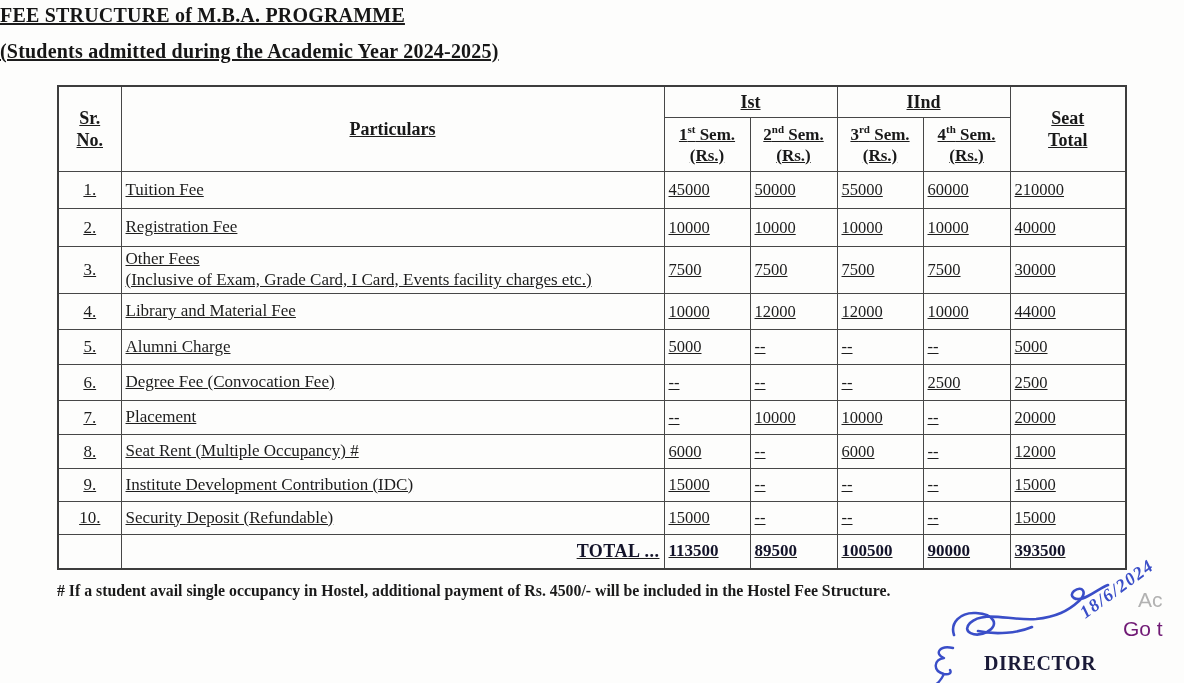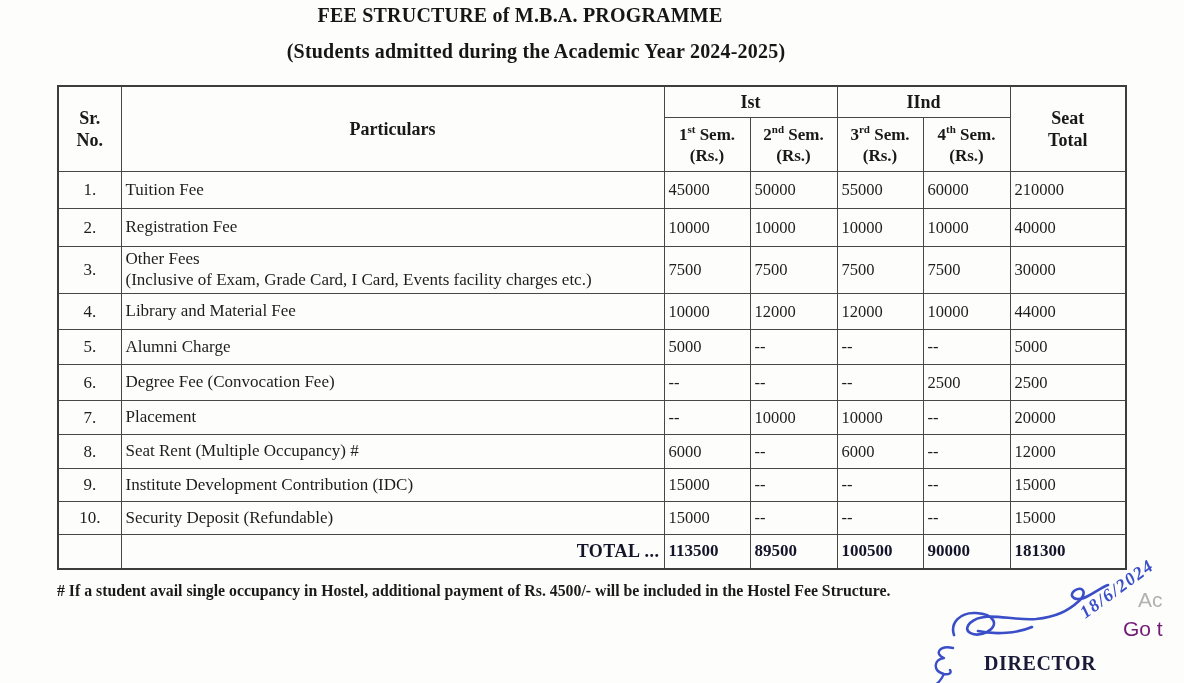--- a/index.html
+++ b/index.html
@@ -6,41 +6,41 @@
   body {
     width: 1184px; height: 683px;
     background: #fdfdfc;
     position: relative;
     overflow: hidden;
     font-family: "Liberation Serif", "DejaVu Serif", serif;
     color: #1c1c1c;
   }
   .page { position: absolute; inset: 0; }
 
-  .title-wrap { position: absolute; left: 0; top: 4px; width: 1040px; text-align: center; }
+  .title-wrap { position: absolute; left: 0; top: 4px; width: 1040px; text-align: left; text-decoration: underline; }
   .doc-title {
     font-size: 20px; font-weight: 700; margin: 0; letter-spacing: 0.2px; color: #161616;
   }
   .doc-subtitle {
-    font-size: 20px; font-weight: 700; margin: 13px 0 0 0; letter-spacing: 0.2px; color: #161616; padding-left: 32px;
+    font-size: 20px; font-weight: 700; margin: 13px 0 0 0; letter-spacing: 0.2px; color: #161616;
   }
 
   table.fee-table {
     position: absolute; left: 57px; top: 85px;
     width: 1068px;
     border-collapse: collapse; table-layout: fixed;
     font-size: 17px; color: #1d1d1d;
   }
   .fee-table th, .fee-table td {
     border: 1.6px solid #474747;
     padding: 0 4px;
     vertical-align: middle;
     overflow: hidden;
   }
-  .fee-table { border: 2.2px solid #3d3d3d; }
+  .fee-table { border: 2.2px solid #3d3d3d; text-decoration: underline; }
   .fee-table th { font-weight: 700; text-align: center; color: #191919; }
   .th-group { font-size: 18px; height: 30px; }
   .th-sem { font-size: 17px; line-height: 1.25; height: 53px; }
   .th-sem sup { font-size: 11px; }
   .th-sr, .th-grand { white-space: pre-line; font-size: 18px; line-height: 1.25; }
   .th-part { text-align: left; padding-left: 9px; font-size: 18px; }
 
   .td-sr { text-align: center; }
   .td-part { text-align: left; padding-left: 9px; white-space: pre-line; line-height: 1.22; }
   .td-num { text-align: left; font-size: 16.5px; }
@@ -207,21 +207,21 @@
         <td class="td-num">--</td>
         <td class="td-num">15000</td>
       </tr>
       <tr class="total-row" style="height:34px">
         <td class="td-sr"></td>
         <td class="total-label">TOTAL ...</td>
         <td class="td-num total-num">113500</td>
         <td class="td-num total-num">89500</td>
         <td class="td-num total-num">100500</td>
         <td class="td-num total-num">90000</td>
-        <td class="td-num total-num">181300</td>
+        <td class="td-num total-num">393500</td>
       </tr>
     </tbody>
   </table>
 
   <p class="footnote">#  If a student avail single occupancy in Hostel, additional payment of Rs. 4500/- will be included in the Hostel Fee Structure.</p>
 
   <div class="watermark-1">Ac</div>
   <div class="watermark-2">Go t</div>
 
   <svg class="sig-svg" width="165" height="70" viewBox="0 0 165 70">

